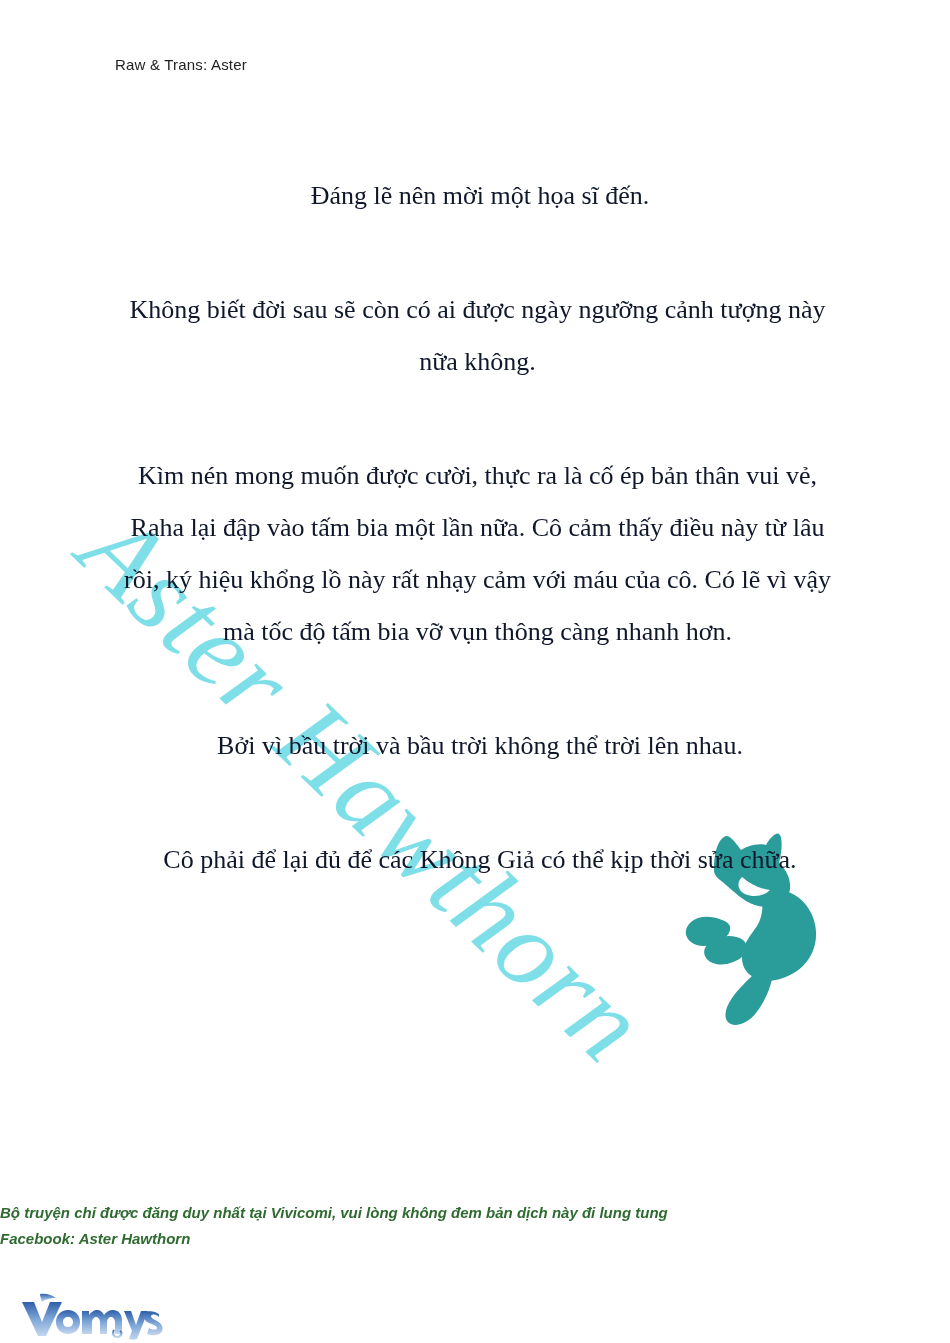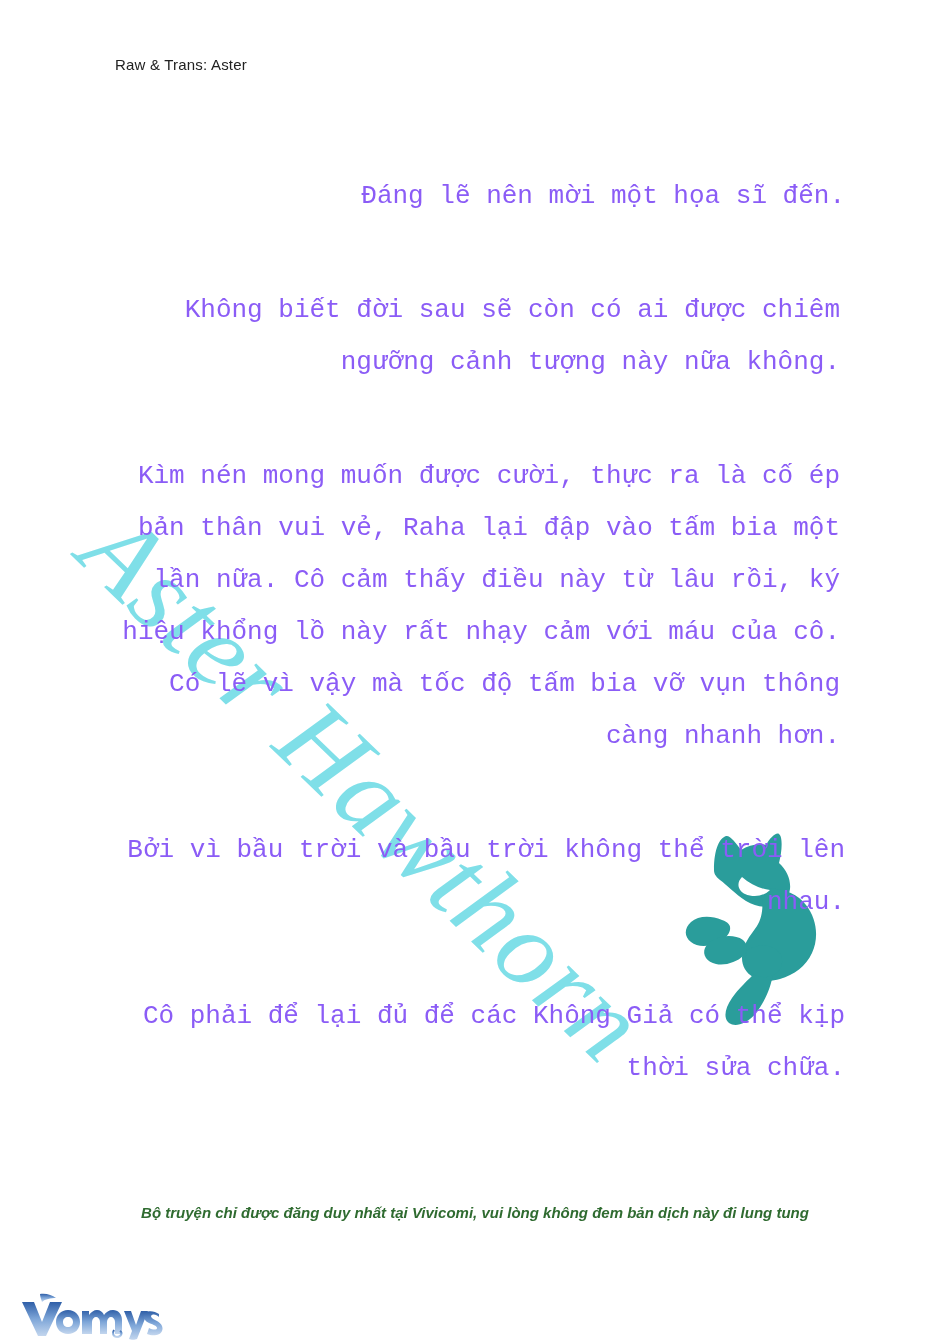--- a/index.html
+++ b/index.html
@@ -71,37 +71,36 @@
 
   
   .body-text {
     position: absolute;
     left: 115px;
     top: 170px;
     width: 730px;
     z-index: 2;
   }
   .para {
-    font-family: Liberation Mono, monospace;
+    font-family: Liberation Serif, serif;
     font-size: 26px;
     line-height: 52px;
-    color: #8b5cf6;
+    color: #0f172a;
     margin: 0 0 62px 0;
-    text-align: right;
+    text-align: center;
   }
   .para:last-child { margin-bottom: 0; }
   .para.wide { width: 725px; }
 
   
   .footer-note {
     position: absolute;
     left: 0;
     right: 0;
     top: 1200px;
-    text-align: center;
     z-index: 2;
   }
   .footer-line {
     font-family: "Liberation Sans", "DejaVu Sans", sans-serif;
     font-weight: bold;
     font-style: italic;
     font-size: 15px;
     line-height: 26px;
     color: #2f6b30;
     white-space: nowrap;
@@ -138,28 +137,29 @@
         <path d="M69,104 C58,104 48,109 45,116 C42,123 47,130 56,132 C65,134 77,130 83,124 C88,119 88,112 83,108 C79,105 74,104 69,104 Z"></path>
         <path d="M96,140 C88,148 78,157 72,166 C65,176 63,186 69,191 C76,196 88,191 96,181 C104,171 110,157 112,147 C113,140 108,135 103,135 C100,135 98,137 96,140 Z"></path>
         <path d="M88,118 C96,113 106,112 114,116 C121,120 124,128 121,135 C118,142 110,146 102,145 C94,144 88,139 86,132 C85,126 86,121 88,118 Z"></path>
       </g>
       <path d="M82,45 C90,52 100,57 110,58 C104,64 94,66 85,62 C78,59 76,51 82,45 Z" fill="#ffffff"></path>
     </svg>
   </div>
 
   <div class="body-text">
     <p class="para">Đáng lẽ nên mời một họa sĩ đến.</p>
-    <p class="para wide">Không biết đời sau sẽ còn có ai được chiêm ngưỡng cảnh tượng này nữa không.</p>
+    <p class="para wide">Không biết đời sau sẽ còn có ai được ngày ngưỡng cảnh tượng này nữa không.</p>
     <p class="para wide">Kìm nén mong muốn được cười, thực ra là cố ép bản thân vui vẻ, Raha lại đập vào tấm bia một lần nữa. Cô cảm thấy điều này từ lâu rồi, ký hiệu khổng lồ này rất nhạy cảm với máu của cô. Có lẽ vì vậy mà tốc độ tấm bia vỡ vụn thông càng nhanh hơn.</p>
     <p class="para">Bởi vì bầu trời và bầu trời không thể trời lên nhau.</p>
     <p class="para">Cô phải để lại đủ để các Không Giả có thể kịp thời sửa chữa.</p>
   </div>
 
   <div class="footer-note">
     <div class="footer-line">Bộ truyện chỉ được đăng duy nhất tại Vivicomi, vui lòng không đem bản dịch này đi lung tung</div>
+    <div class="footer-line">Facebook: Aster Hawthorn</div>
   </div>
 
   <div class="site-logo">
     <svg viewBox="0 0 145 48" xmlns="http://www.w3.org/2000/svg">
       <defs>
         <linearGradient id="lg" x1="0" y1="0" x2="0" y2="1">
           <stop offset="0%" stop-color="#2f5fa8"></stop>
           <stop offset="50%" stop-color="#7ea6d8"></stop>
           <stop offset="100%" stop-color="#c3d6ee"></stop>
         </linearGradient>

